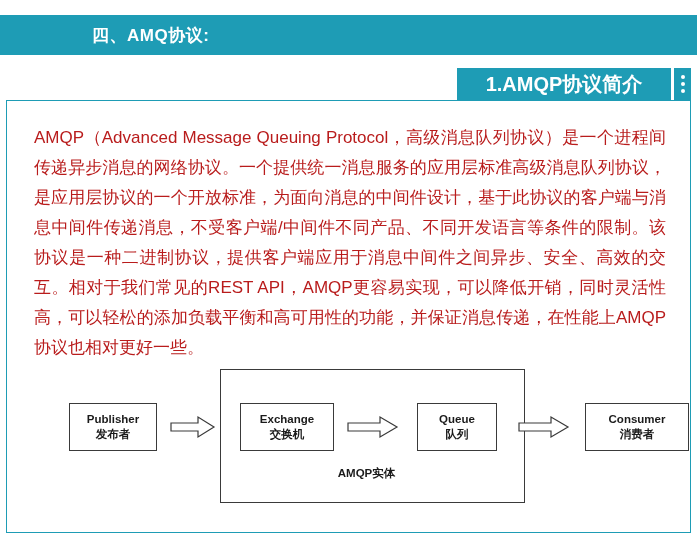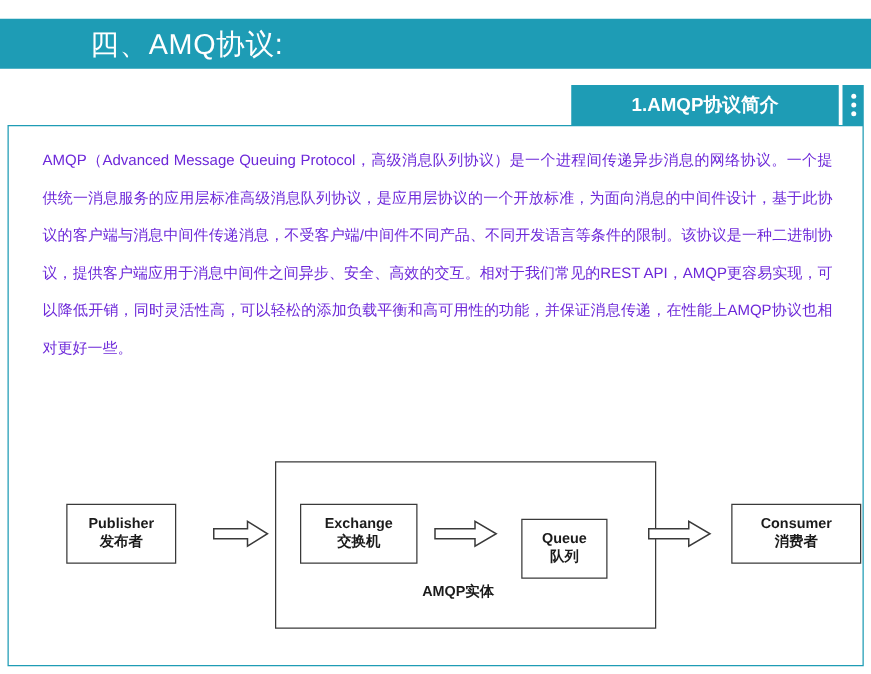--- a/index.html
+++ b/index.html
@@ -20,40 +20,40 @@
     position: absolute;
     left: 0;
     top: 15px;
     width: 697px;
     height: 40px;
     background: #1e9cb5;
     display: flex;
     align-items: center;
   }
   .header-title {
-    margin-left: 72px;
+    margin-left: 92px;
     color: #ffffff;
-    font-size: 23px;
-    font-weight: normal;
+    font-size: 17px;
+    font-weight: bold;
     letter-spacing: 0.5px;
   }
 
   
   .section-tag-wrap {
     position: absolute;
     right: 6px;
     top: 68px;
     display: flex;
     align-items: stretch;
     height: 32px;
   }
   .section-tag {
     background: #1e9cb5;
     color: #ffffff;
-    font-size: 15px;
+    font-size: 20px;
     font-weight: bold;
     padding: 0 22px;
     display: flex;
     align-items: center;
     justify-content: center;
     min-width: 170px;
   }
   .tag-dots {
     width: 17px;
     background: #1e9cb5;
@@ -80,24 +80,24 @@
     width: 685px;
     height: 433px;
     border: 1px solid #1e9cb5;
     box-sizing: border-box;
     background: #ffffff;
   }
 
   .paragraph {
     position: absolute;
     left: 27px;
-    top: 12px;
+    top: 22px;
     width: 632px;
-    font-size: 12px;
-    color: #6d28d9;
+    font-size: 17px;
+    color: #b91c1c;
     line-height: 30px;
     text-align: justify;
     text-justify: inter-ideograph;
   }
 
   
   .diagram {
     position: absolute;
     left: 0;
     top: 258px;
@@ -132,23 +132,23 @@
     background: #ffffff;
     display: flex;
     flex-direction: column;
     align-items: center;
     justify-content: center;
     font-size: 11.5px;
     font-weight: bold;
     color: #1b1b1b;
     line-height: 15px;
   }
-  .node-publisher { left: 46px; width: 88px; }
+  .node-publisher { left: 62px; width: 88px; }
   .node-exchange  { left: 233px; width: 94px; }
-  .node-queue     { left: 410px; width: 69px; margin-top: 12px; }
+  .node-queue     { left: 410px; width: 80px; }
   .node-consumer  { left: 578px; width: 104px; }
 
   .arrow {
     position: absolute;
     top: 56px;
   }
   .arrow-1 { left: 163px; }
   .arrow-2 { left: 340px; }
   .arrow-3 { left: 511px; }
 </style>

